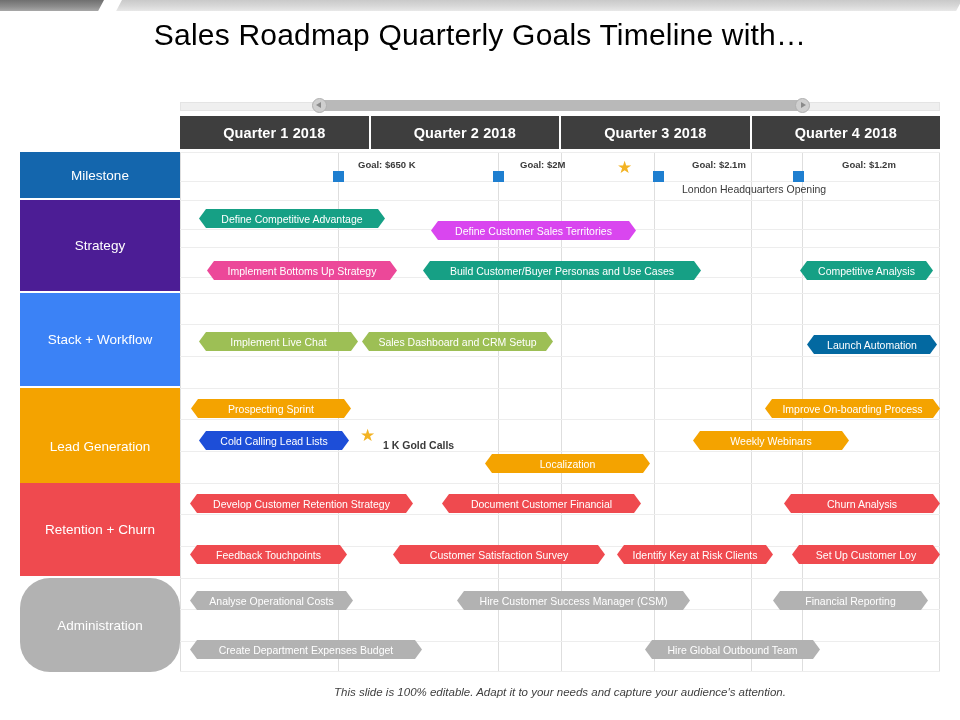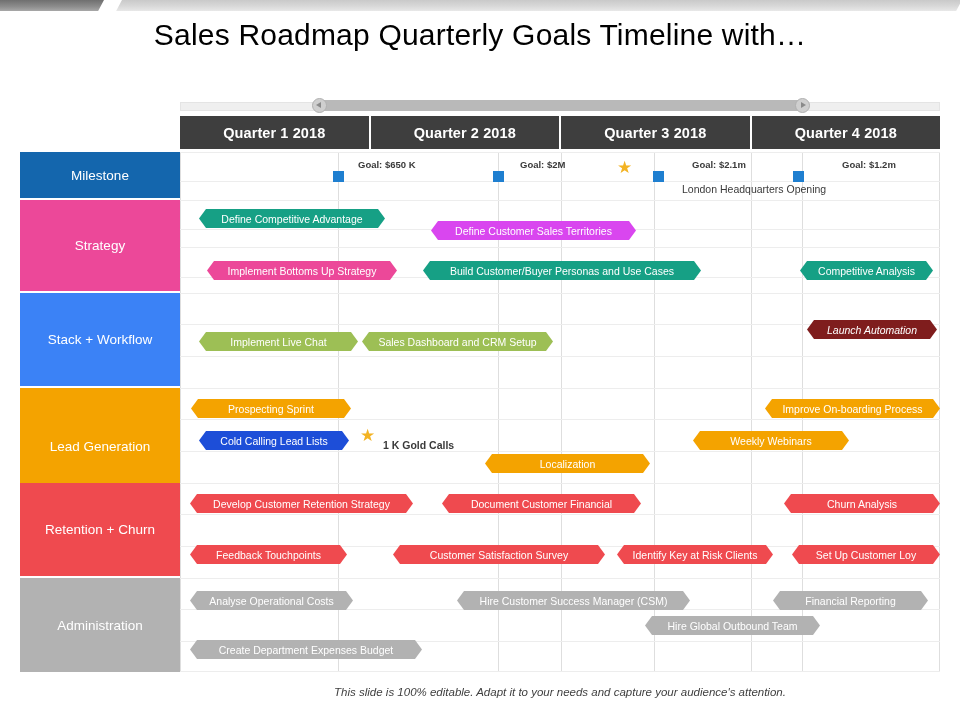--- a/index.html
+++ b/index.html
@@ -98,25 +98,25 @@
 
 <div id="qhead">
   <div class="q">Quarter 1 2018</div>
   <div class="q">Quarter 2 2018</div>
   <div class="q">Quarter 3 2018</div>
   <div class="q">Quarter 4 2018</div>
 </div>
 
 <div id="bands">
   <div class="band" style="top:0px;height:48px;background:#1466ad;">Milestone</div>
-  <div class="band" style="top:48px;height:93px;background:#ec4899;">Strategy</div>
+  <div class="band" style="top:48px;height:93px;background:#4c1d95;">Strategy</div>
   <div class="band" style="top:141px;height:95px;background:#3b82f6;">Stack + Workflow</div>
   <div class="band" style="top:236px;height:119px;background:#f4a300;">Lead Generation</div>
   <div class="band" style="top:331px;height:95px;background:#ef4a4f;">Retention  + Churn</div>
-  <div class="band" style="top:426px;height:94px;background:#b2b2b2;border-bottom:none;">Administration</div>
+  <div class="band" style="top:426px;height:94px;background:#b2b2b2;border-bottom:none;border-radius:30px;">Administration</div>
 </div>
 
 <div id="chart">
 
   <div class="vline" style="left:0px;"></div>
   <div class="vline" style="left:158px;"></div>
   <div class="vline" style="left:318px;"></div>
   <div class="vline" style="left:381px;"></div>
   <div class="vline" style="left:474px;"></div>
   <div class="vline" style="left:571px;"></div>
@@ -158,21 +158,21 @@
 
   <div class="bar" style="left:19px;top:57px;width:186px;background:#16a085;">Define Competitive Advantage</div>
   <div class="bar" style="left:251px;top:57px;width:205px;background:#d946ef;margin-top:12px;">Define Customer Sales Territories</div>
 
   <div class="bar" style="left:27px;top:109px;width:190px;background:#ec4899;">Implement Bottoms Up Strategy</div>
   <div class="bar" style="left:243px;top:109px;width:278px;background:#16a085;">Build Customer/Buyer Personas and Use Cases</div>
   <div class="bar" style="left:620px;top:109px;width:133px;background:#16a085;">Competitive Analysis</div>
 
   <div class="bar" style="left:19px;top:180px;width:159px;background:#9dbf55;">Implement Live Chat</div>
   <div class="bar" style="left:182px;top:180px;width:191px;background:#9dbf55;">Sales Dashboard and CRM Setup</div>
-  <div class="bar" style="left:627px;top:168px;width:130px;background:#7f1d1d;font-style:italic;">Launch Automation</div>
+  <div class="bar" style="left:627px;top:183px;width:130px;background:#0369a1;">Launch Automation</div>
 
   <div class="bar" style="left:11px;top:247px;width:160px;background:#f4a300;">Prospecting Sprint</div>
   <div class="bar" style="left:585px;top:247px;width:175px;background:#f4a300;">Improve On-boarding Process</div>
 
   <div class="bar" style="left:19px;top:279px;width:150px;background:#1d4ed8;">Cold Calling Lead Lists</div>
   <div class="bar" style="left:513px;top:279px;width:156px;background:#f4a300;">Weekly Webinars</div>
 
   <div class="bar" style="left:305px;top:302px;width:165px;background:#f4a300;">Localization</div>
 
   <div class="star" style="left:180px;top:275px;">★</div>
@@ -185,17 +185,17 @@
   <div class="bar" style="left:10px;top:393px;width:157px;background:#ef4a4f;">Feedback Touchpoints</div>
   <div class="bar" style="left:213px;top:393px;width:212px;background:#ef4a4f;">Customer Satisfaction Survey</div>
   <div class="bar" style="left:437px;top:393px;width:156px;background:#ef4a4f;">Identify Key at Risk Clients</div>
   <div class="bar" style="left:612px;top:393px;width:148px;background:#ef4a4f;">Set Up Customer Loy</div>
 
   <div class="bar" style="left:10px;top:439px;width:163px;background:#b2b2b2;">Analyse Operational Costs</div>
   <div class="bar" style="left:277px;top:439px;width:233px;background:#b2b2b2;">Hire Customer Success Manager (CSM)</div>
   <div class="bar" style="left:593px;top:439px;width:155px;background:#b2b2b2;">Financial Reporting</div>
 
   <div class="bar" style="left:10px;top:488px;width:232px;background:#b2b2b2;">Create Department Expenses Budget</div>
-  <div class="bar" style="left:465px;top:464px;width:175px;background:#b2b2b2;">Hire Global Outbound Team</div>
+  <div class="bar" style="left:465px;top:488px;width:175px;background:#b2b2b2;">Hire Global Outbound Team</div>
 
 </div>
 
 <div id="footer">This slide is 100% editable. Adapt it to your needs and capture your audience's attention.</div>
 
 </body></html>

